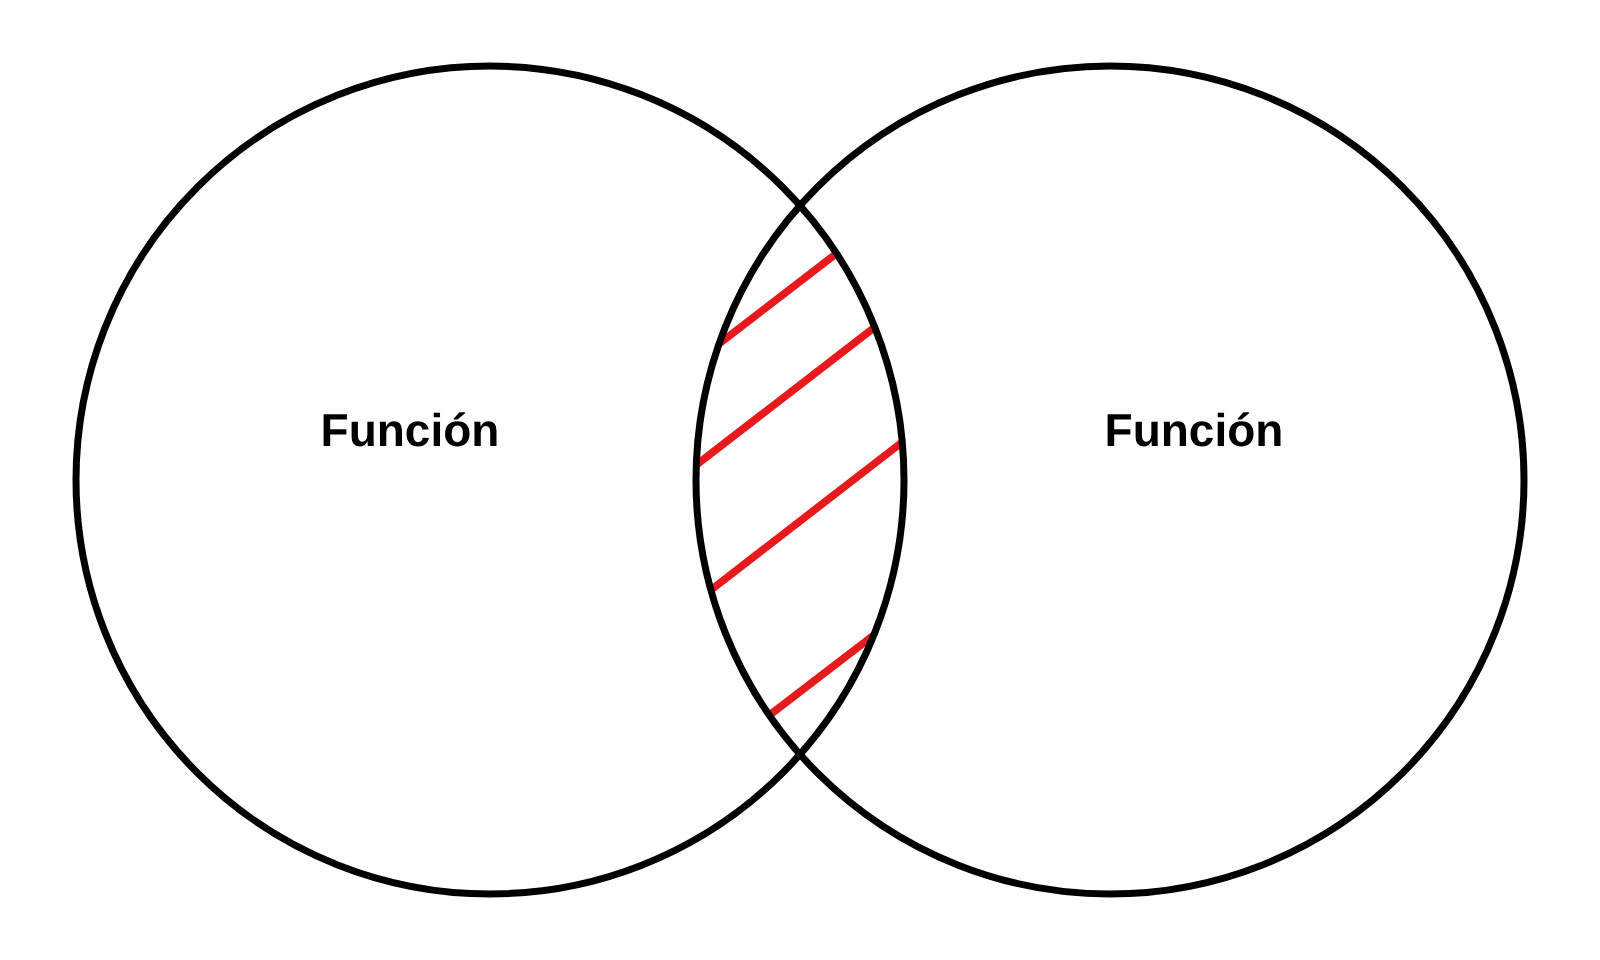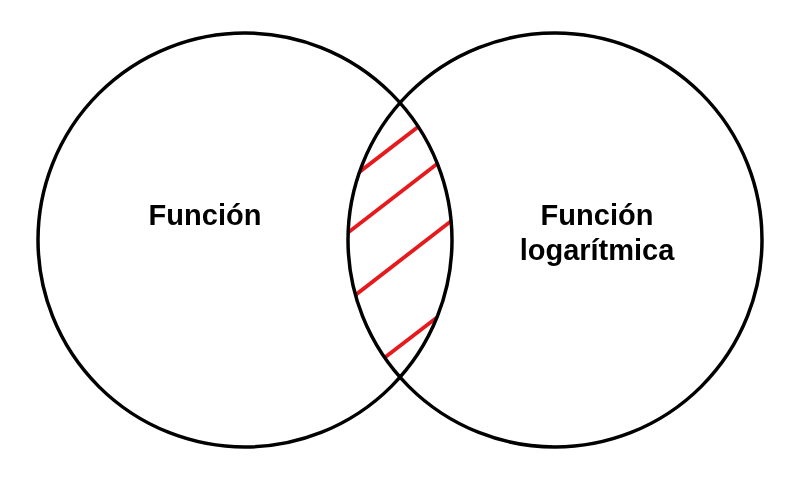--- a/index.html
+++ b/index.html
@@ -20,21 +20,21 @@
   svg.venn {
     position: absolute;
     left: 0;
     top: 0;
   }
   .circle-label {
     position: absolute;
     width: 260px;
     text-align: center;
     font-weight: 700;
-    font-size: 29px;
+    font-size: 23px;
     line-height: 35px;
     color: #000000;
     letter-spacing: 0px;
     user-select: none;
   }
   .label-left  { left: 75px;  top: 198px; }
   .label-right { left: 467px; top: 198px; }
   .circle-label span { display: block; }
 </style>
 </head>
@@ -64,16 +64,15 @@
     <circle cx="245" cy="240" r="207" fill="none" stroke-width="3.5" stroke="#000000"></circle>
     <circle cx="555" cy="240" r="207" fill="none" stroke-width="3.5" stroke="#000000"></circle>
   </svg>
 
   <div class="circle-label label-left">
     <span>Función</span>
   </div>
 
   <div class="circle-label label-right">
     <span>Función</span>
-    <span>logarítmica</span>
   </div>
 
 </div>
 
 </body></html>

